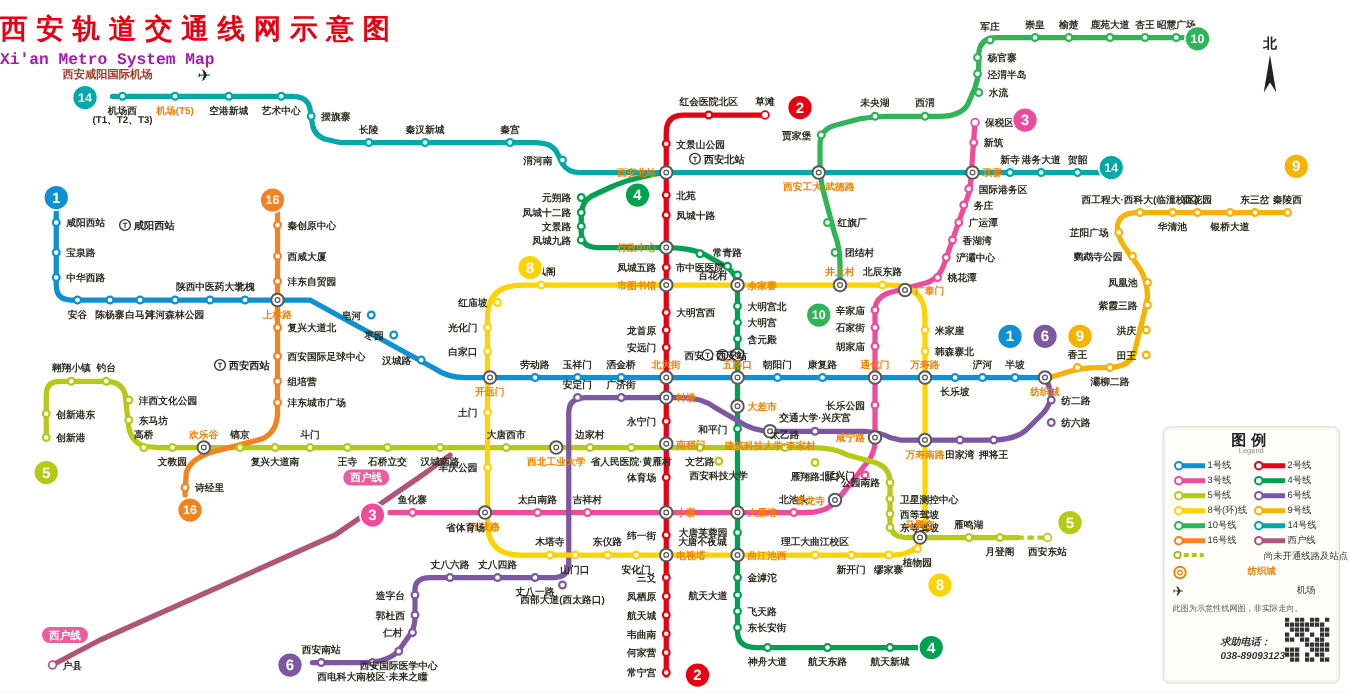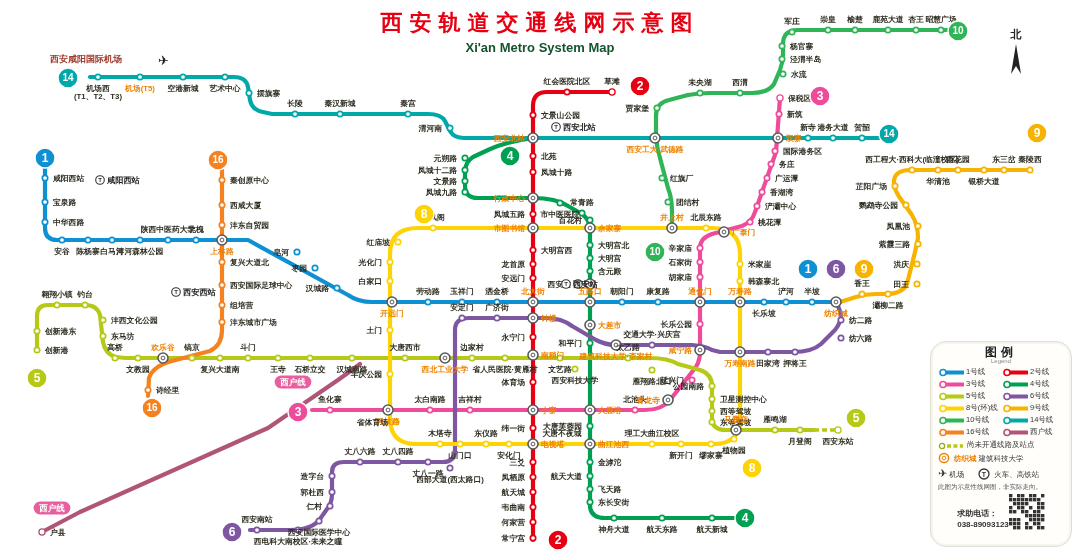--- a/index.html
+++ b/index.html
@@ -1,33 +1,33 @@
 <!DOCTYPE html>
 <html><head>
 <meta charset="utf-8">
 <style>
   html,body{margin:0;padding:0;background:#f2f2ee;}
   #stage{position:relative;width:1080px;height:554px;background:#ffffff;overflow:hidden;
          font-family:"Liberation Sans","DejaVu Sans",sans-serif;}
-  #titlebox{position:absolute;top:8px;left:0;width:100%;text-align:center;pointer-events:none;}
+  #titlebox{position:absolute;top:8px;left:0;width:100%;pointer-events:none;}
   #titlebox h1{margin:0;font-size:22px;letter-spacing:7px;font-weight:bold;color:#e60012;}
-  #titlebox h2{margin:2px 0 0 0;font-size:13px;font-weight:bold;color:#14532d;}
+  #titlebox h2{margin:2px 0 0 0;font-size:13px;font-weight:bold;color:#a21caf;font-family:Liberation Mono, monospace;}
   svg text{font-family:"Liberation Sans","DejaVu Sans",sans-serif;}
   #legend{position:absolute;left:930px;top:341px;width:142px;height:206px;background:#fffefb;
-          border:1px solid #e0ded2;border-radius:16px;box-shadow:0 0 0 2px #f6f5ee inset;padding:5px 7px;box-sizing:border-box;}
+          border:1px solid #e0ded2;border-radius:6px;box-shadow:0 0 0 2px #f6f5ee inset;padding:5px 7px;box-sizing:border-box;}
   #legend .lg-title{text-align:center;font-weight:bold;font-size:12px;letter-spacing:4px;color:#222;line-height:11px;}
   #legend .lg-sub{text-align:center;font-size:6px;color:#888;margin-bottom:3px;}
   #legend .grid{display:grid;grid-template-columns:1fr 1fr;grid-row-gap:2px;grid-column-gap:2px;}
   #legend .item{display:flex;align-items:center;font-size:7.5px;color:#333;white-space:nowrap;}
   #legend .item svg{margin-right:2px;flex:none;}
-  #legend .row{display:flex;align-items:flex-end;font-size:7.5px;color:#333;margin-top:2.5px;white-space:nowrap;}
+  #legend .row{display:flex;align-items:flex-start;font-size:7.5px;color:#333;margin-top:2.5px;white-space:nowrap;gap:44px;}
   #legend .row svg{margin-right:3px;flex:none;}
   #legend .orange{color:#ef8200;font-weight:bold;}
   #legend .note{font-size:6.5px;color:#555;margin-top:3px;}
-  #legend .phone-wrap{display:flex;justify-content:center;align-items:flex-end;margin-top:2px;}
+  #legend .phone-wrap{display:flex;justify-content:flex-end;align-items:flex-end;margin-top:2px;font-style:italic;}
   #legend .phone{font-size:8px;font-weight:bold;color:#333;line-height:11px;}
   .plane{font-size:11px;}
 </style>
 </head>
 <body>
 
 <div id="stage">
   <div id="titlebox">
     <h1>西安轨道交通线网示意图</h1>
     <h2>Xi'an Metro System Map</h2>

